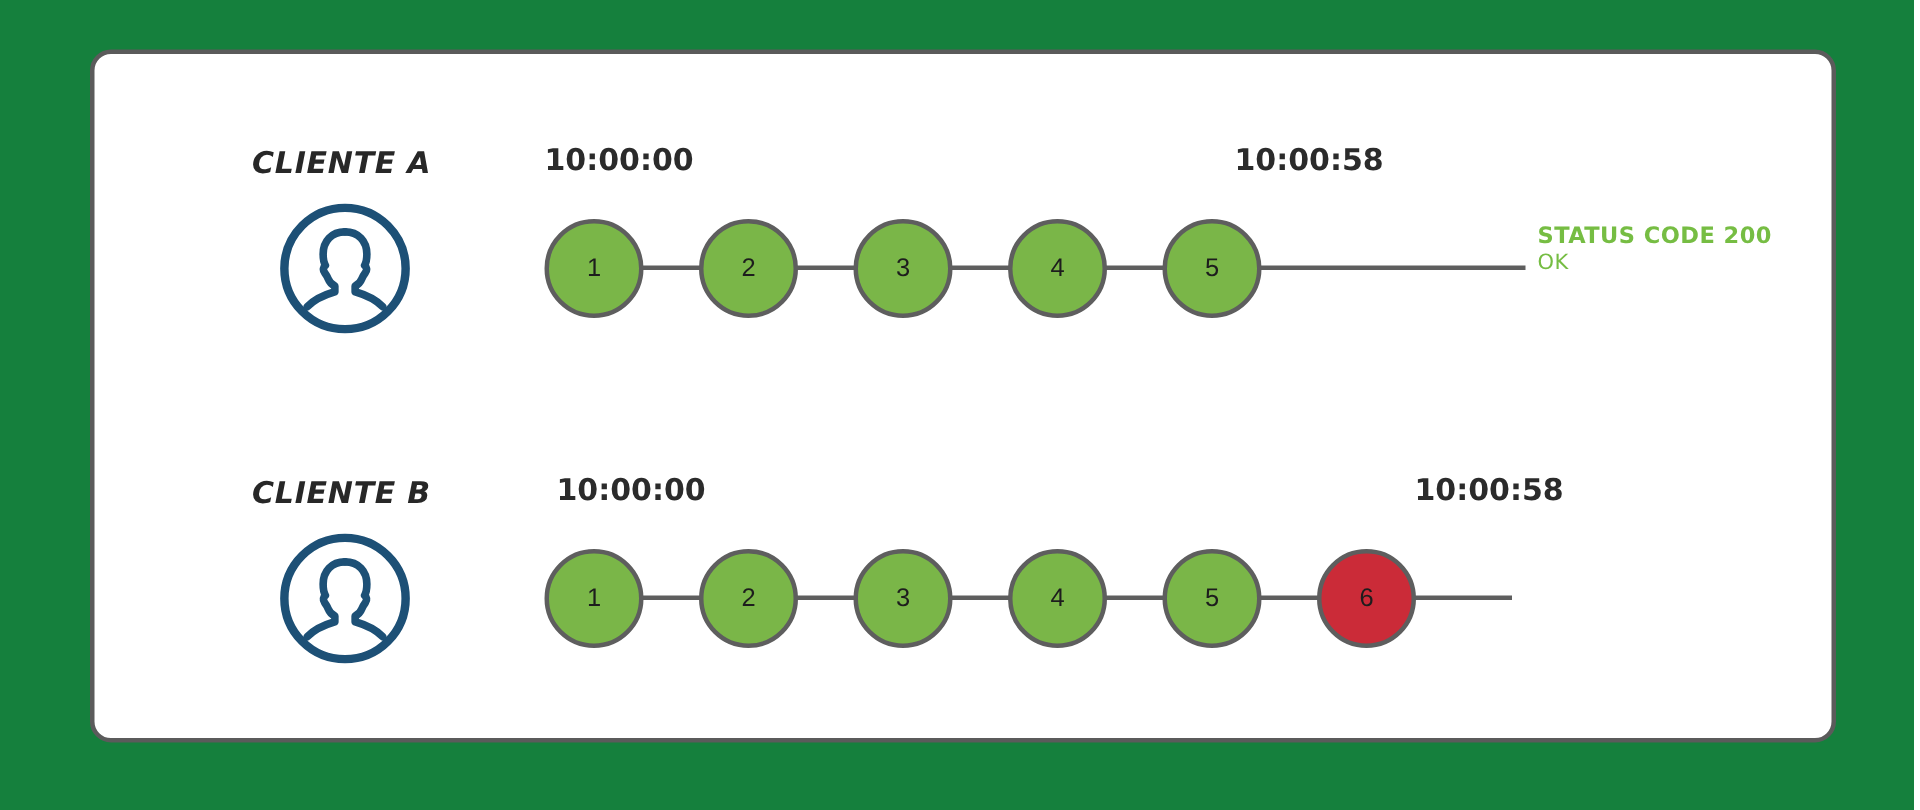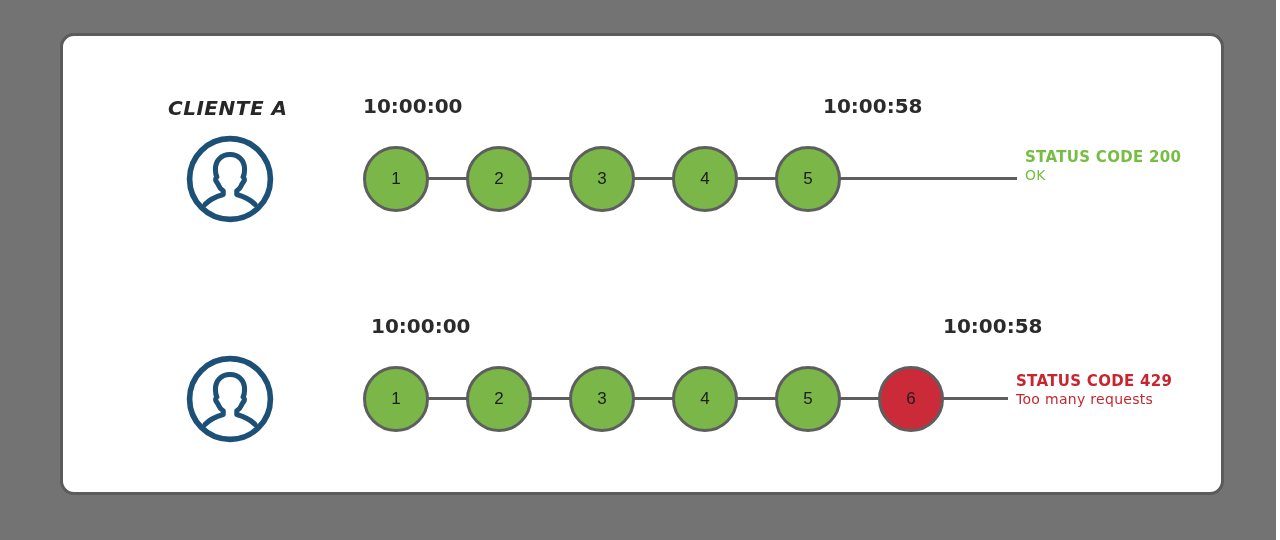--- a/index.html
+++ b/index.html
@@ -10,21 +10,21 @@
   body {
     width: 1280px;
     height: 540px;
     font-family: "Liberation Sans", sans-serif;
     overflow: hidden;
   }
   .canvas {
     position: relative;
     width: 1276px;
     height: 540px;
-    background: #737373;
+    background: #15803d;
   }
   .frame {
     position: absolute;
     left: 60px;
     top: 33px;
     width: 1164px;
     height: 462px;
     border: 3px solid #5b5b5b;
     border-radius: 14px;
     box-sizing: border-box;
@@ -173,20 +173,21 @@
       </div>
 
       <div class="status ok" id="status-a" style="left: 962px; top: 52px;">
         <span>STATUS CODE 200</span>
         <span class="sub">OK</span>
       </div>
     </div>
 
     <div class="row row-b">
 
+      <div class="client-label">CLIENTE B</div>
 
       <div class="avatar">
         <svg viewBox="0 0 100 100" width="94" height="94" aria-hidden="true">
           <circle cx="50" cy="50" r="43" fill="none" stroke="#1d5076" stroke-width="6"></circle>
           <path d="M50 24
                    c-9.5 0 -15.5 6.6 -15.5 15.8
                    c0 4.4 0.6 6.3 1.6 8.0
                    c-1.5 1.3 -1.9 3.3 -0.7 4.9
                    c1.0 1.4 1.9 2.6 2.6 4.4
                    c0.9 2.3 2.6 4.2 4.8 5.3
@@ -215,20 +216,16 @@
             <div class="node ok" style="left: 206px;">3</div>
             <div class="link" style="left: 371px; width: 45px;"></div>
             <div class="node ok" style="left: 309px;">4</div>
             <div class="link" style="left: 474px; width: 45px;"></div>
             <div class="node ok" style="left: 412px;">5</div>
             <div class="node fail" style="left: 515px;">6</div>
             <div class="link" style="left: 577px; width: 68px;"></div>
           </div>
       </div>
 
-      <div class="status fail" id="status-b" style="left: 953px; top: 56px;">
-        <span>STATUS CODE 429</span>
-        <span class="sub">Too many requests</span>
-      </div>
     </div>
 
   </div>
 </div>
 
 </body></html>

